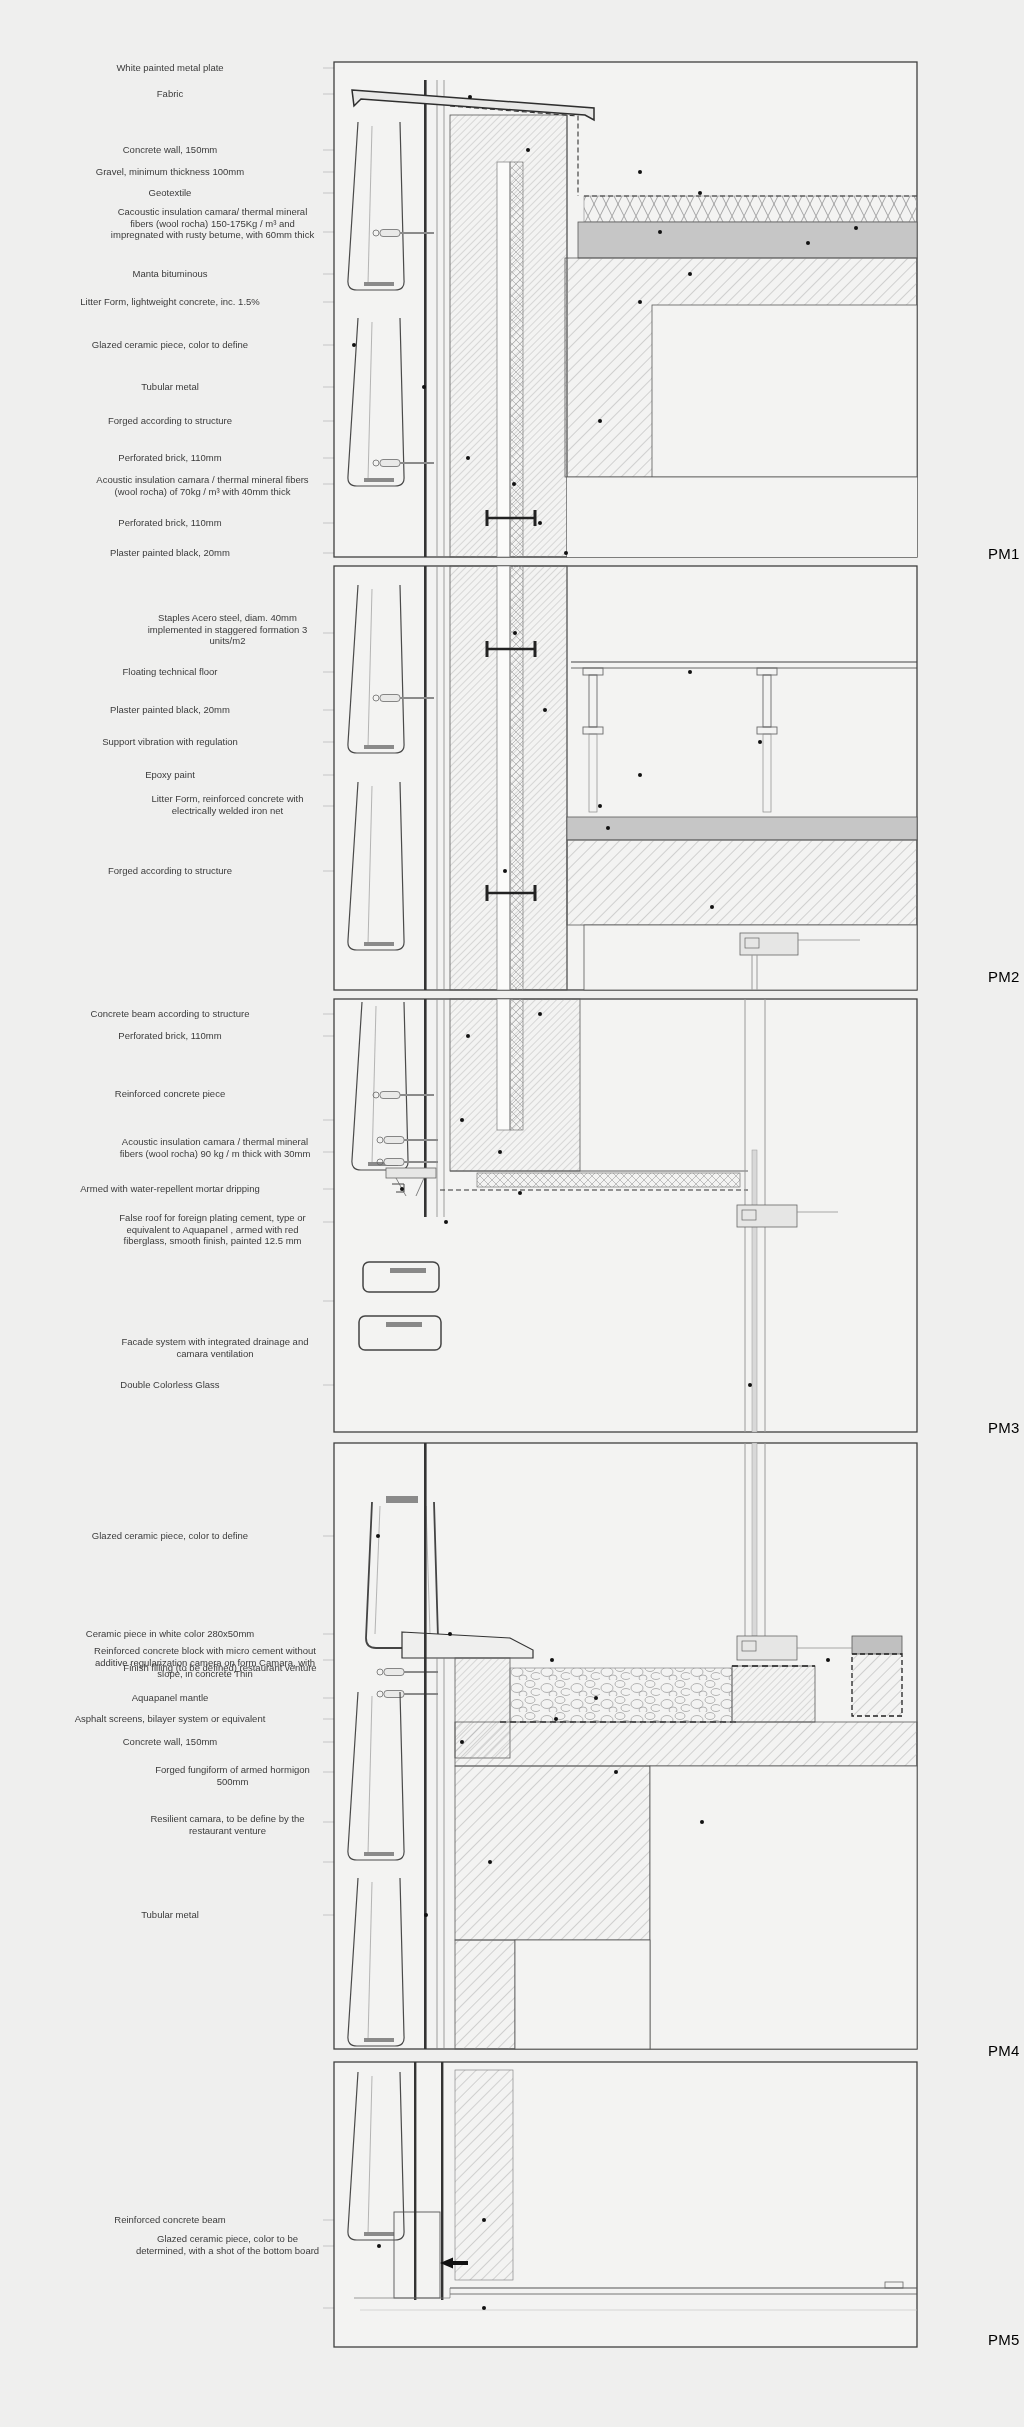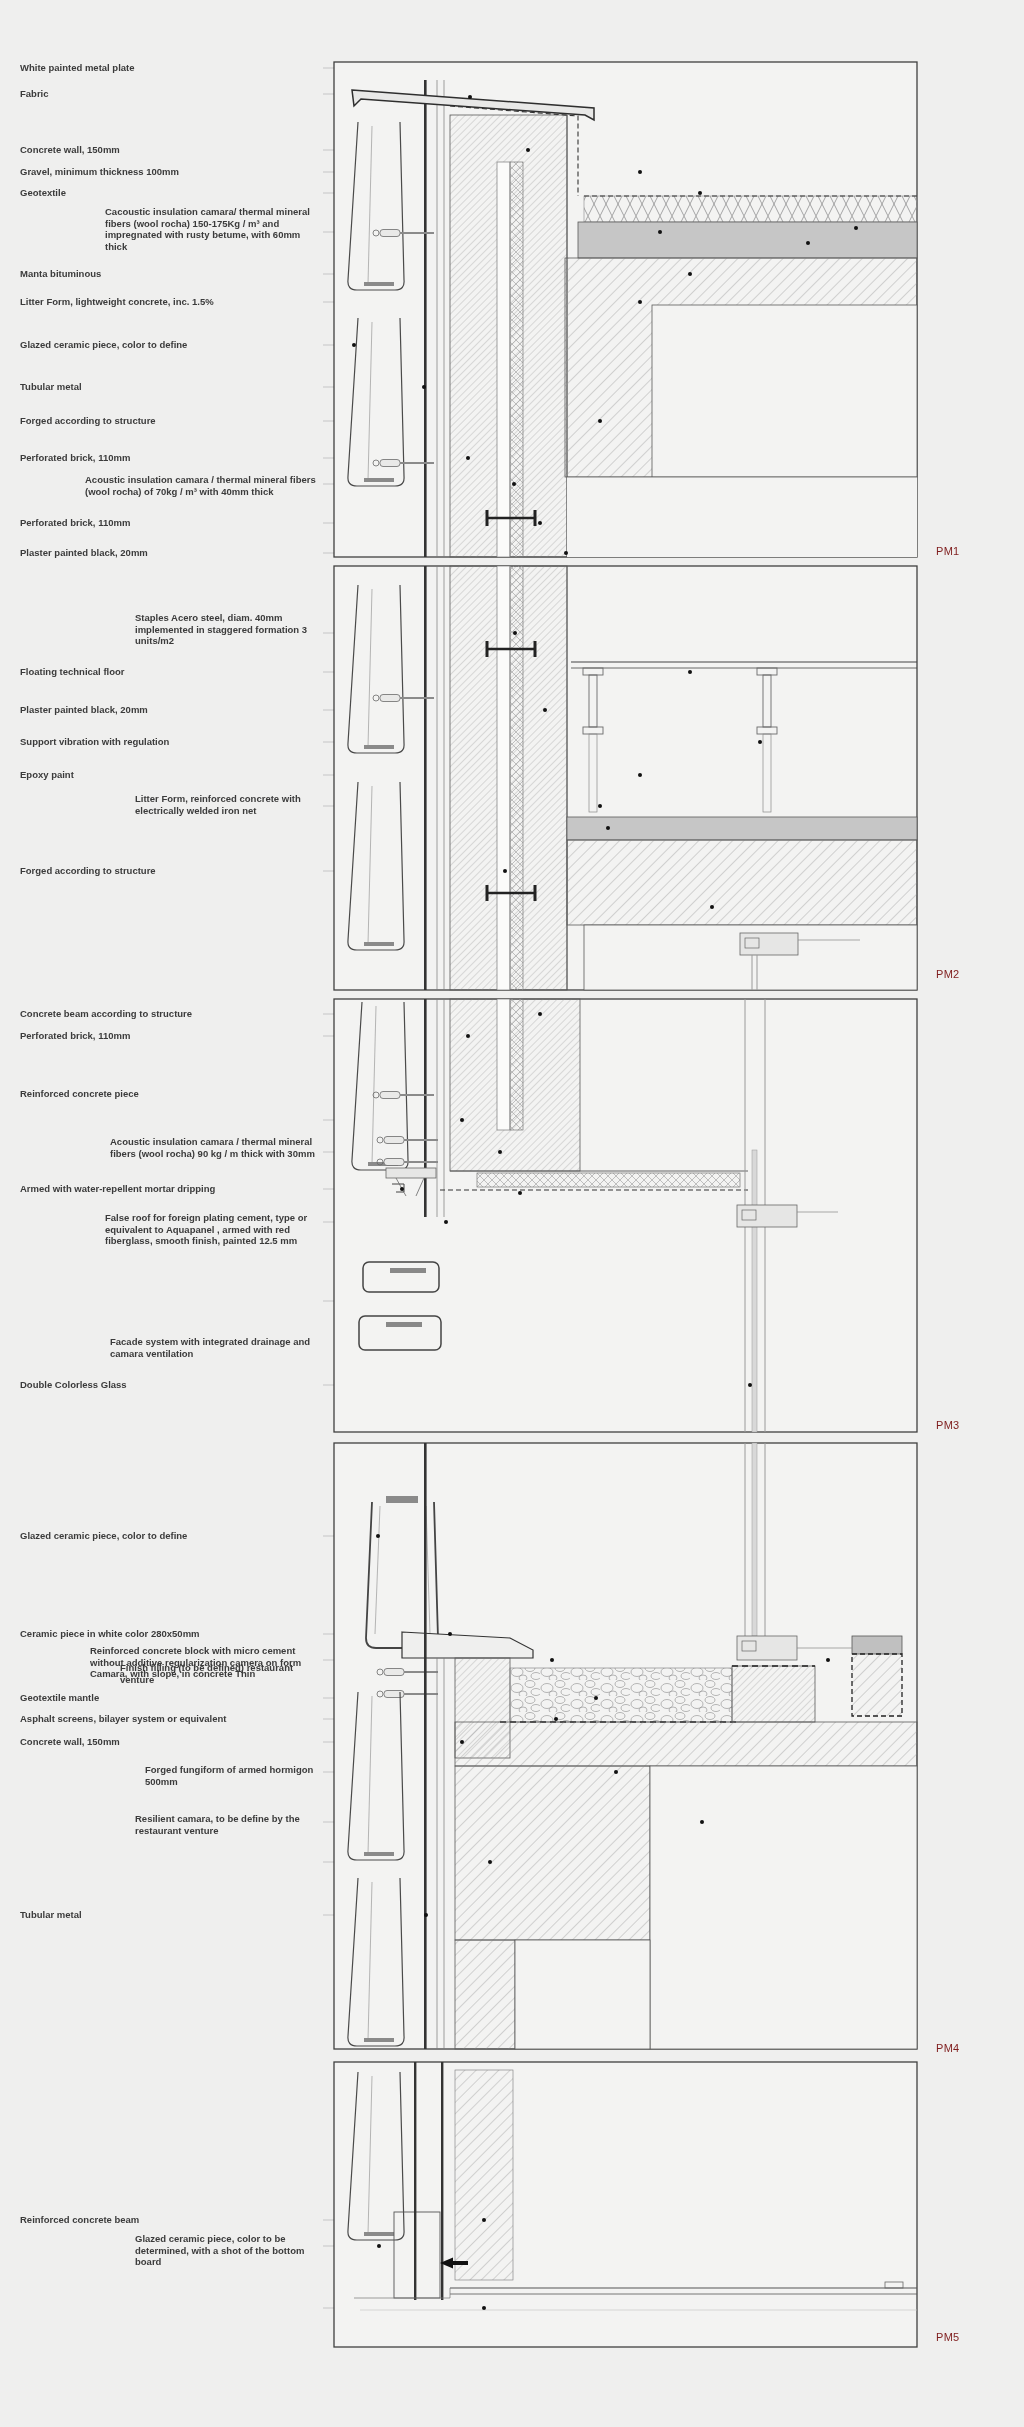--- a/index.html
+++ b/index.html
@@ -1,21 +1,21 @@
 <!DOCTYPE html>
 <html><head>
 <meta charset="utf-8">
 <style>
   html,body{margin:0;padding:0;background:#ededec;}
   #page{position:relative;width:1024px;height:2427px;background:#efefee;
         font-family:"Liberation Sans", sans-serif;color:#3b3b3b;overflow:hidden;}
   svg{position:absolute;left:0;top:0;}
-  .ann{position:absolute;right:704px;width:300px;text-align:left;
-       font-size:9.5px;line-height:1.22;color:#3b3b3b;font-weight:bold;}
-  .pm{position:absolute;left:936px;font-size:11px;letter-spacing:.3px;color:#7f1d1d;}
+  .ann{position:absolute;right:704px;width:300px;text-align:center;
+       font-size:9.5px;line-height:1.22;color:#3b3b3b;}
+  .pm{position:absolute;left:988px;font-size:15px;letter-spacing:.3px;color:#000000;}
 </style>
 </head>
 <body>
 
 <div id="page">
 
 <svg width="1024" height="2427" viewBox="0 0 1024 2427">
   <defs>
     <pattern id="h1" width="8" height="8" patternUnits="userSpaceOnUse" patternTransform="rotate(45)">
       <line x1="0" y1="0" x2="0" y2="8" stroke="#9c9c9c" stroke-width="0.8"></line>
@@ -337,21 +337,21 @@
 <div class="ann" style="top:1030px">Perforated brick, 110mm</div>
 <div class="ann" style="top:1088px">Reinforced concrete piece</div>
 <div class="ann" style="top:1136px;width:210px">Acoustic insulation camara / thermal mineral fibers (wool rocha) 90 kg / m thick with 30mm</div>
 <div class="ann" style="top:1183px">Armed with water-repellent mortar dripping</div>
 <div class="ann" style="top:1212px;width:215px">False roof for foreign plating cement, type or equivalent to Aquapanel , armed with red fiberglass, smooth finish, painted 12.5 mm</div>
 <div class="ann" style="top:1336px;width:210px">Facade system with integrated drainage and camara ventilation</div>
 <div class="ann" style="top:1379px">Double Colorless Glass</div>
 <div class="ann" style="top:1530px">Glazed ceramic piece, color to define</div>
 <div class="ann" style="top:1628px">Ceramic piece in white color 280x50mm</div>
 <div class="ann" style="top:1645px;width:230px">Reinforced concrete block with micro cement without additive regularization camera on form Camara, with slope, in concrete Thin</div>
-<div class="ann" style="top:1692px">Geotextile mantle</div>
+<div class="ann" style="top:1692px">Aquapanel mantle</div>
 <div class="ann" style="top:1713px">Asphalt screens, bilayer system or equivalent</div>
 <div class="ann" style="top:1736px">Concrete wall, 150mm</div>
 <div class="ann" style="top:1662px;width:200px">Finish filling (to be defined) restaurant venture</div>
 <div class="ann" style="top:1813px;width:185px">Resilient camara, to be define by the restaurant venture</div>
 <div class="ann" style="top:1764px;width:175px">Forged fungiform of armed hormigon 500mm</div>
 <div class="ann" style="top:1909px">Tubular metal</div>
 <div class="ann" style="top:2214px">Reinforced concrete beam</div>
 <div class="ann" style="top:2233px;width:185px">Glazed ceramic piece, color to be determined, with a shot of the bottom board</div>
 
 <div class="pm" style="top:545px">PM1</div>

